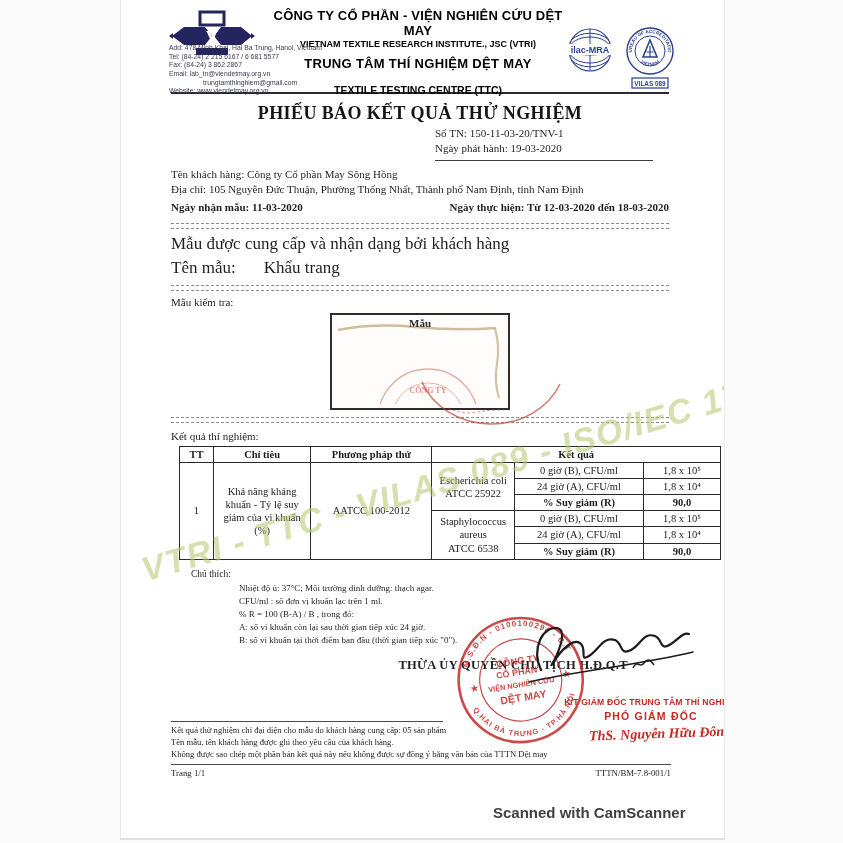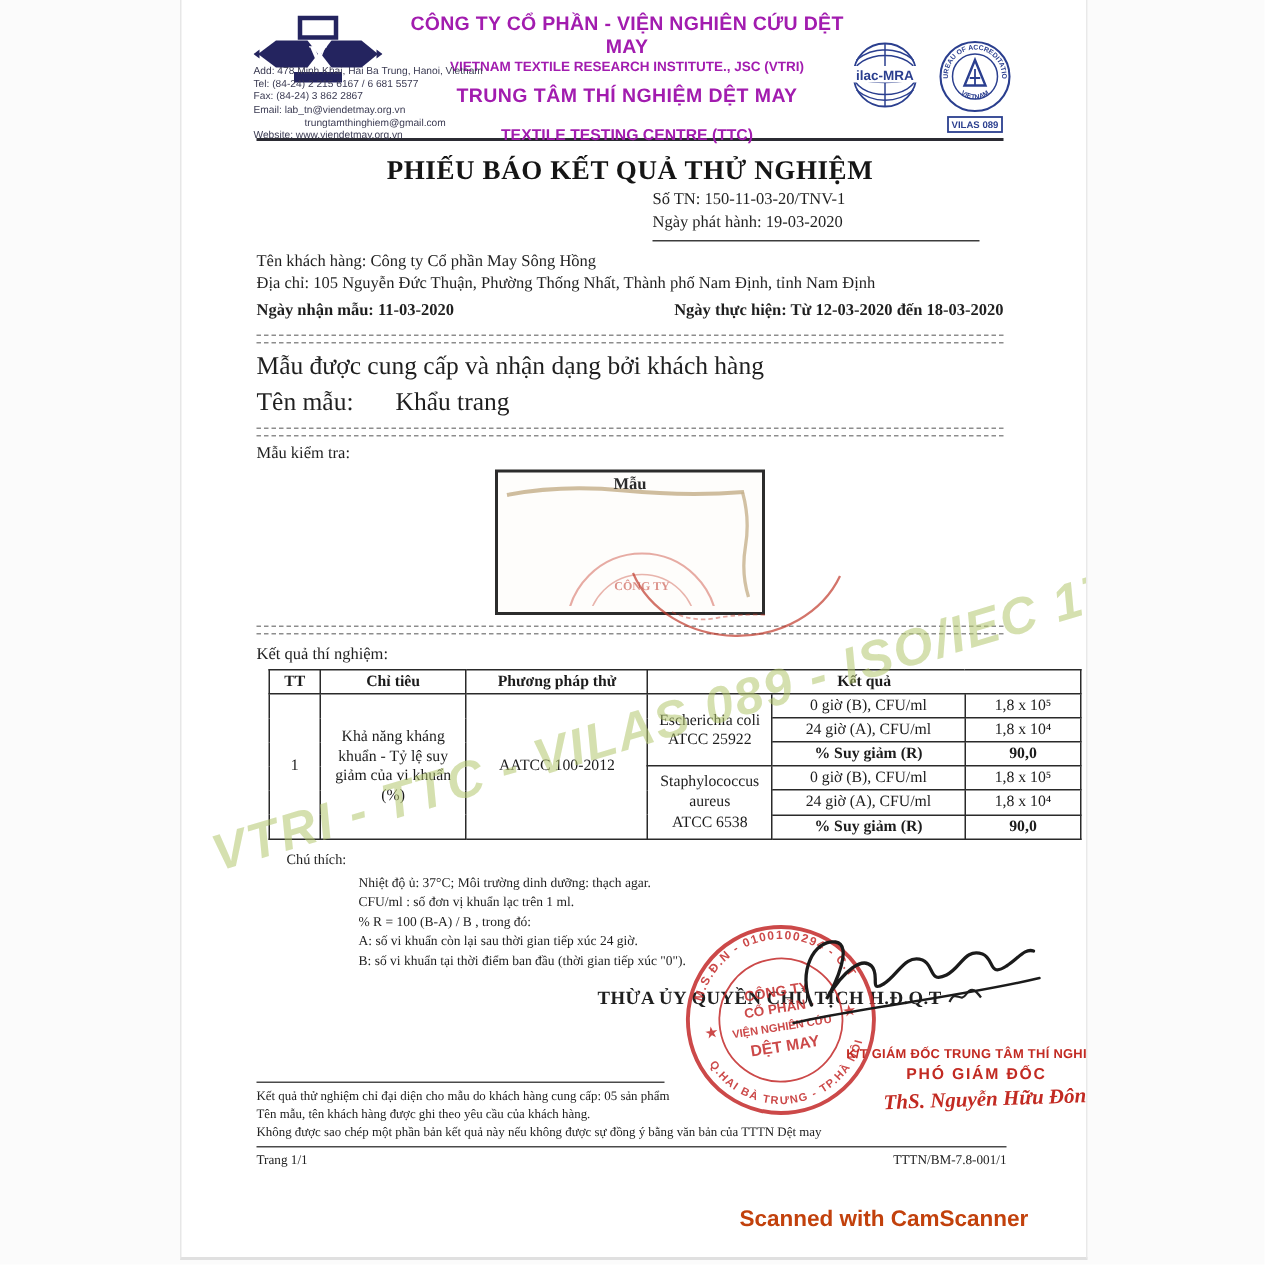--- a/index.html
+++ b/index.html
@@ -11,21 +11,21 @@
   .page{
     position:absolute;left:120px;top:0;width:603px;height:838px;background:#fff;
     border-left:1px solid #e7e7e7;border-right:1px solid #e9e9e9;border-bottom:2px solid #e0e0e0;
     overflow:hidden;
   }
   .content{padding:8px 55px 0 50px;position:relative;}
 
   
   .hdr{position:relative;height:84px;border-bottom:2px solid #2b2b33;margin-bottom:2px;}
   .hdr-logo{position:absolute;left:-2px;top:2px;}
-  .hdr-center{margin:0 100px 0 96px;text-align:center;font-family:"Liberation Sans",sans-serif;color:#a21caf;}
+  .hdr-center{margin:0 100px 0 96px;text-align:center;font-family:"Liberation Sans",sans-serif;color:#000000;}
   .hc1{font-size:13px;font-weight:bold;letter-spacing:.2px;}
   .hc2{font-size:9px;font-weight:bold;margin-top:1px;}
   .hc3{font-size:13px;font-weight:bold;margin-top:7px;letter-spacing:.3px;}
   .hc4{font-size:10.5px;font-weight:bold;margin-top:13px;}
   .hdr-addr{position:absolute;left:-2px;top:36px;width:205px;font-family:"Liberation Sans",sans-serif;
     font-size:6.8px;line-height:1.28;color:#3a3a52;}
   .hdr-addr .ind{padding-left:34px;}
   .hdr-logos{position:absolute;right:-6px;top:18px;display:flex;gap:12px;align-items:flex-start;}
 
   
@@ -75,21 +75,21 @@
   .signer .t2{font-size:10.5px;font-weight:bold;letter-spacing:1.2px;margin-top:3px;}
   .signer-name{position:absolute;left:468px;top:726px;color:#c22a22;font-size:14px;font-weight:bold;
     font-style:italic;transform:rotate(-2deg);white-space:nowrap;}
 
   
   .footer{position:absolute;left:50px;top:721px;width:500px;font-size:8.6px;line-height:1.42;color:#222;}
   .f-hr1{width:272px;border-top:1.5px solid #4a4a4a;margin-bottom:2px;}
   .f-hr2{border-top:1.5px solid #4a4a4a;margin-top:3px;}
   .f-row{display:flex;justify-content:space-between;margin-top:2px;font-size:8.8px;}
   .cam{position:absolute;left:372px;top:804px;font-family:"Liberation Sans",sans-serif;
-    font-size:15px;font-weight:bold;color:#c2410c;}
+    font-size:15px;font-weight:bold;color:#404040;}
 </style>
 </head>
 <body>
 
 <div class="page">
   <div class="content">
 
     <div class="hdr">
       <div class="hdr-logo">
         <svg width="86" height="48" viewBox="0 0 86 48">

